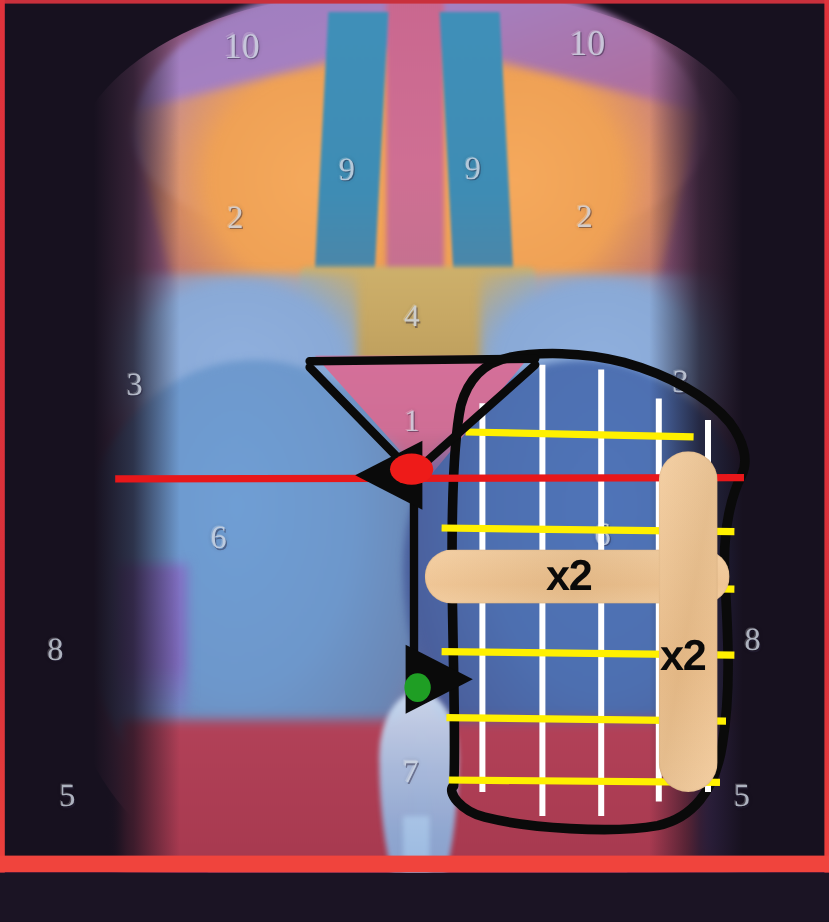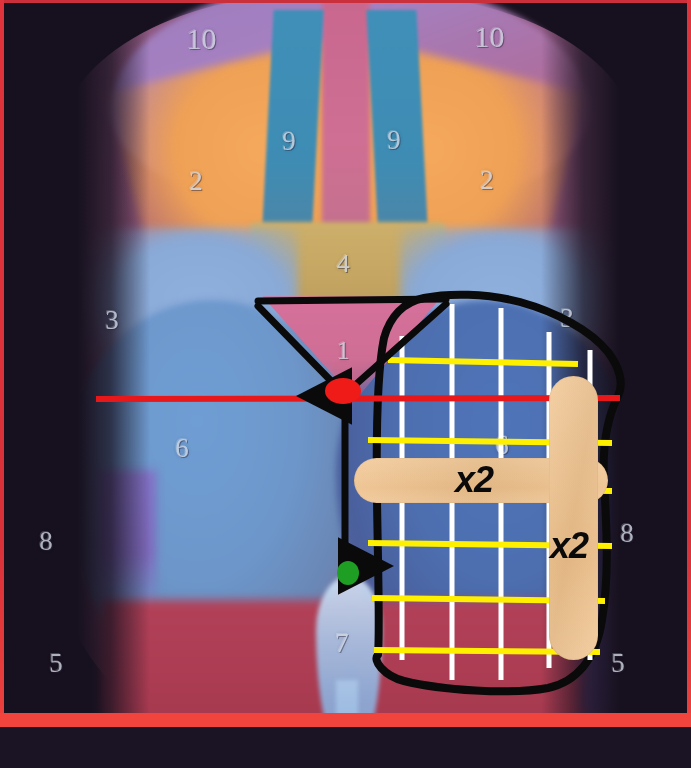--- a/index.html
+++ b/index.html
@@ -175,21 +175,21 @@
       1px 1px 0 rgba(40,35,60,.55),
       -1px -1px 0 rgba(255,255,255,.25),
       0 0 4px rgba(0,0,0,.25);
     opacity:.82;
     user-select:none;
     line-height:1;
     pointer-events:none;
   }
 
   
-  #anno { position:absolute; inset:0;font-style:italic; }
+  #anno { position:absolute; inset:0; }
   svg.overlay { position:absolute; left:0; top:0; width:691px; height:768px; overflow:visible; }
 
   
   .stick {
     position:absolute;
     background:
       linear-gradient(100deg, rgba(255,255,255,.10) 0%, rgba(0,0,0,.05) 50%, rgba(255,255,255,.10) 100%),
       linear-gradient(180deg,#f3cb9b 0%, #f0c592 35%, #eec08b 65%, #f2c998 100%);
     border-radius:999px;
     box-shadow:0 0 1px rgba(120,80,40,.5) inset;

